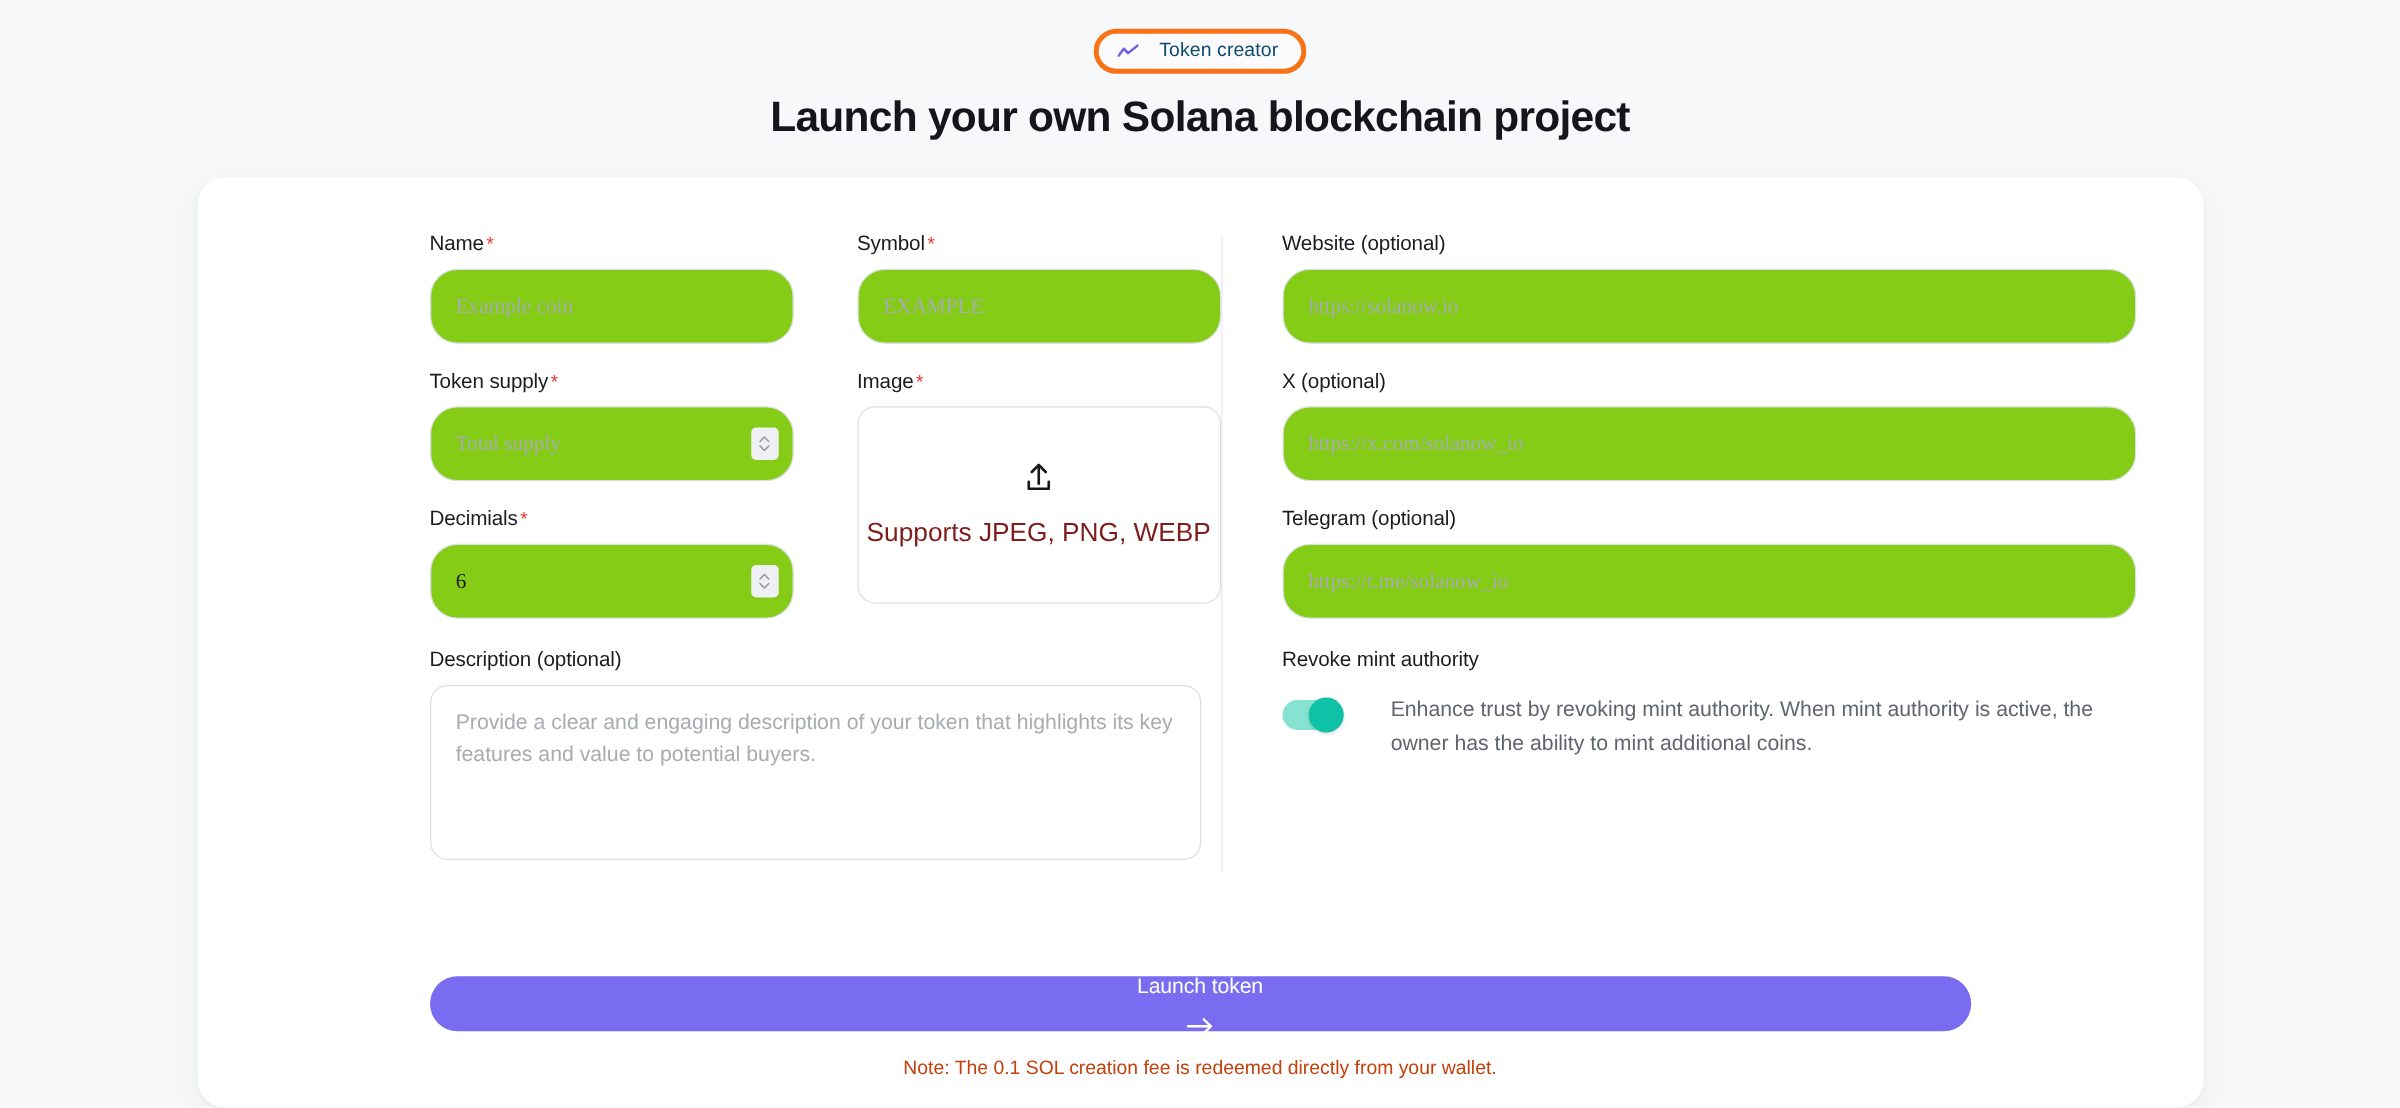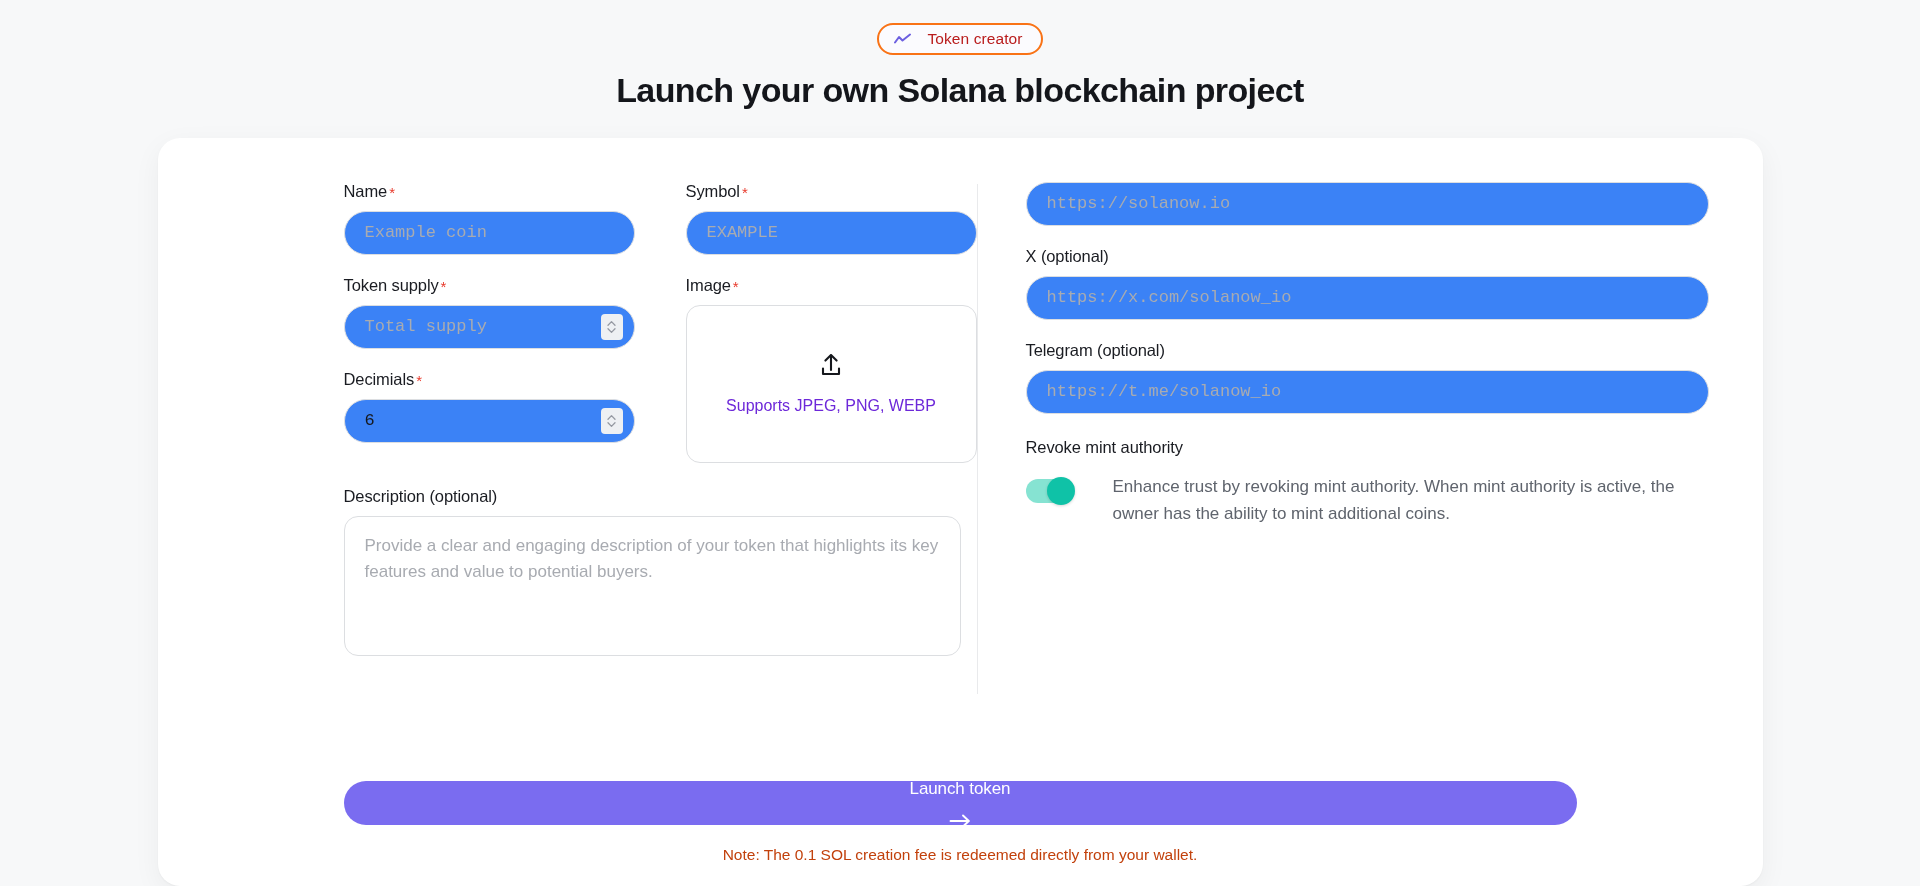--- a/index.html
+++ b/index.html
@@ -27,25 +27,25 @@
   
   .badge-wrap {
     margin-top: 23px;
     display: flex;
     justify-content: center;
   }
   .badge {
     display: inline-flex;
     align-items: center;
     gap: 16px;
-    border: 2px solid #f97316;
+    border: 4px solid #f97316;
     border-radius: 999px;
     background: #fbfbfe;
     padding: 6px 18px 6px 15px;
-    color: #b91c1c;
+    color: #0c4a6e;
     font-size: 15.5px;
     line-height: 1;
     letter-spacing: .1px;
   }
   .badge .trend-icon { display: block; width: 17px; height: 12px; }
 
   .headline {
     margin-top: 16px;
     font-size: 34px;
     font-weight: 700;
@@ -103,27 +103,27 @@
   }
   label.flabel .req {
     color: #e8392b;
     font-size: 15px;
     margin-left: 2px;
     vertical-align: middle;
   }
 
   .input {
     width: 100%;
-    height: 44px;
+    height: 60px;
     border: 1px solid #dcdee1;
     border-radius: 22px;
-    background: #3b82f6;
+    background: #84cc16;
     padding: 0 20px;
     font-size: 17px;
-    font-family: Liberation Mono, monospace;
+    font-family: Liberation Serif, serif;
     color: #16181d;
     outline: none;
   }
   .input::placeholder { color: #a8abb1; }
 
   .input-num-wrap { position: relative; width: 100%; }
   .input-num-wrap .input { padding-right: 46px; }
   .stepper {
     position: absolute;
     right: 12px;
@@ -148,22 +148,22 @@
     border-radius: 14px;
     background: #fff;
     display: flex;
     flex-direction: column;
     align-items: center;
     justify-content: center;
     gap: 15px;
     cursor: pointer;
   }
   .upload .up-text {
-    font-size: 16px;
-    color: #6d28d9;
+    font-size: 21px;
+    color: #7f1d1d;
   }
 
   
   .textarea {
     width: 100%;
     height: 140px;
     border: 1px solid #dcdee1;
     border-radius: 14px;
     background: #fff;
     padding: 16px 20px;
@@ -349,20 +349,21 @@
           <label class="flabel">Description (optional)</label>
           <textarea class="textarea" placeholder="Provide a clear and engaging description of your token that highlights its key features and value to potential buyers." style=""></textarea>
         </div>
       </div>
 
       <div class="divider"></div>
 
       <div class="col-right">
 
         <div class="field">
+          <label class="flabel">Website (optional)</label>
           <input class="input" type="text" placeholder="https://solanow.io" style="">
         </div>
 
         <div class="gap-md"></div>
 
         <div class="field">
           <label class="flabel">X (optional)</label>
           <input class="input" type="text" placeholder="https://x.com/solanow_io" style="">
         </div>
 

